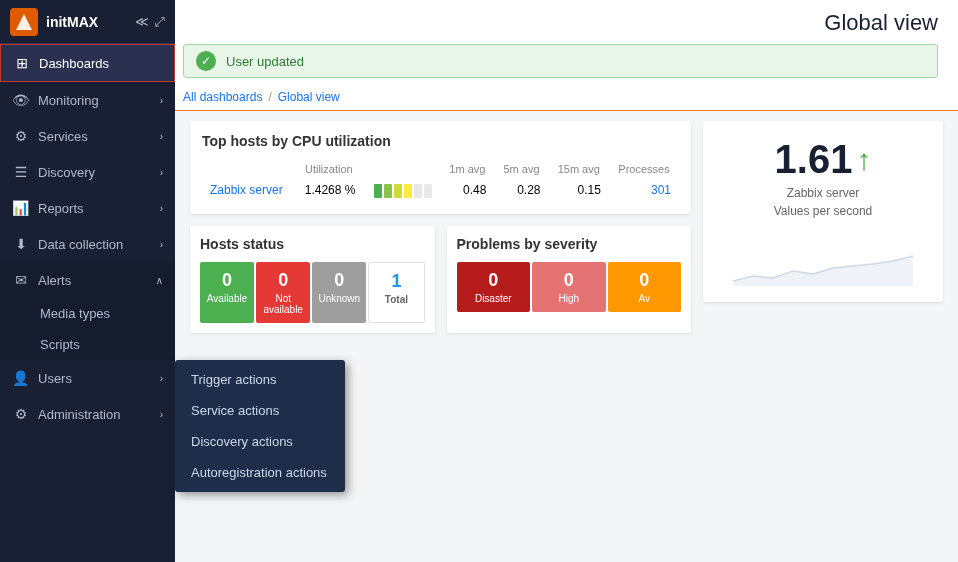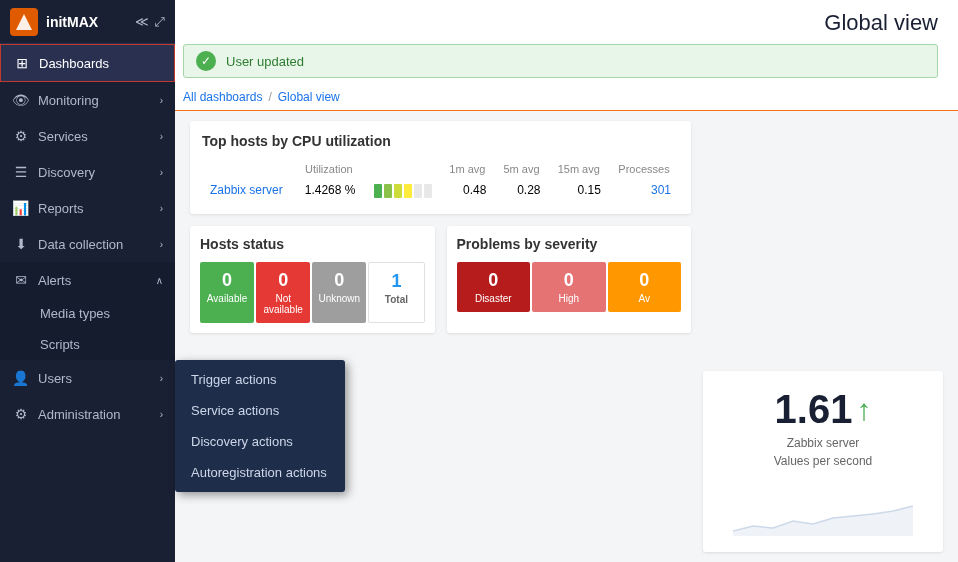--- a/index.html
+++ b/index.html
@@ -134,21 +134,21 @@
       flex-direction: column;
       overflow: auto;
       padding: 10px 15px;
     }
     .dashboard-grid {
       display: flex;
       gap: 12px;
       flex: 1;
     }
     .dashboard-left { flex: 1; display: flex; flex-direction: column; gap: 12px; }
-    .dashboard-right { width: 240px; display: flex; flex-direction: column; gap: 12px; justify-content: flex-end; }
+    .dashboard-right { width: 240px; display: flex; flex-direction: column; gap: 12px; }
 
     .widget {
       background: #fff;
       border-radius: 3px;
       padding: 12px;
       box-shadow: 0 1px 3px rgba(0,0,0,0.1);
     }
     .widget-title {
       font-size: 14px;
       font-weight: bold;

